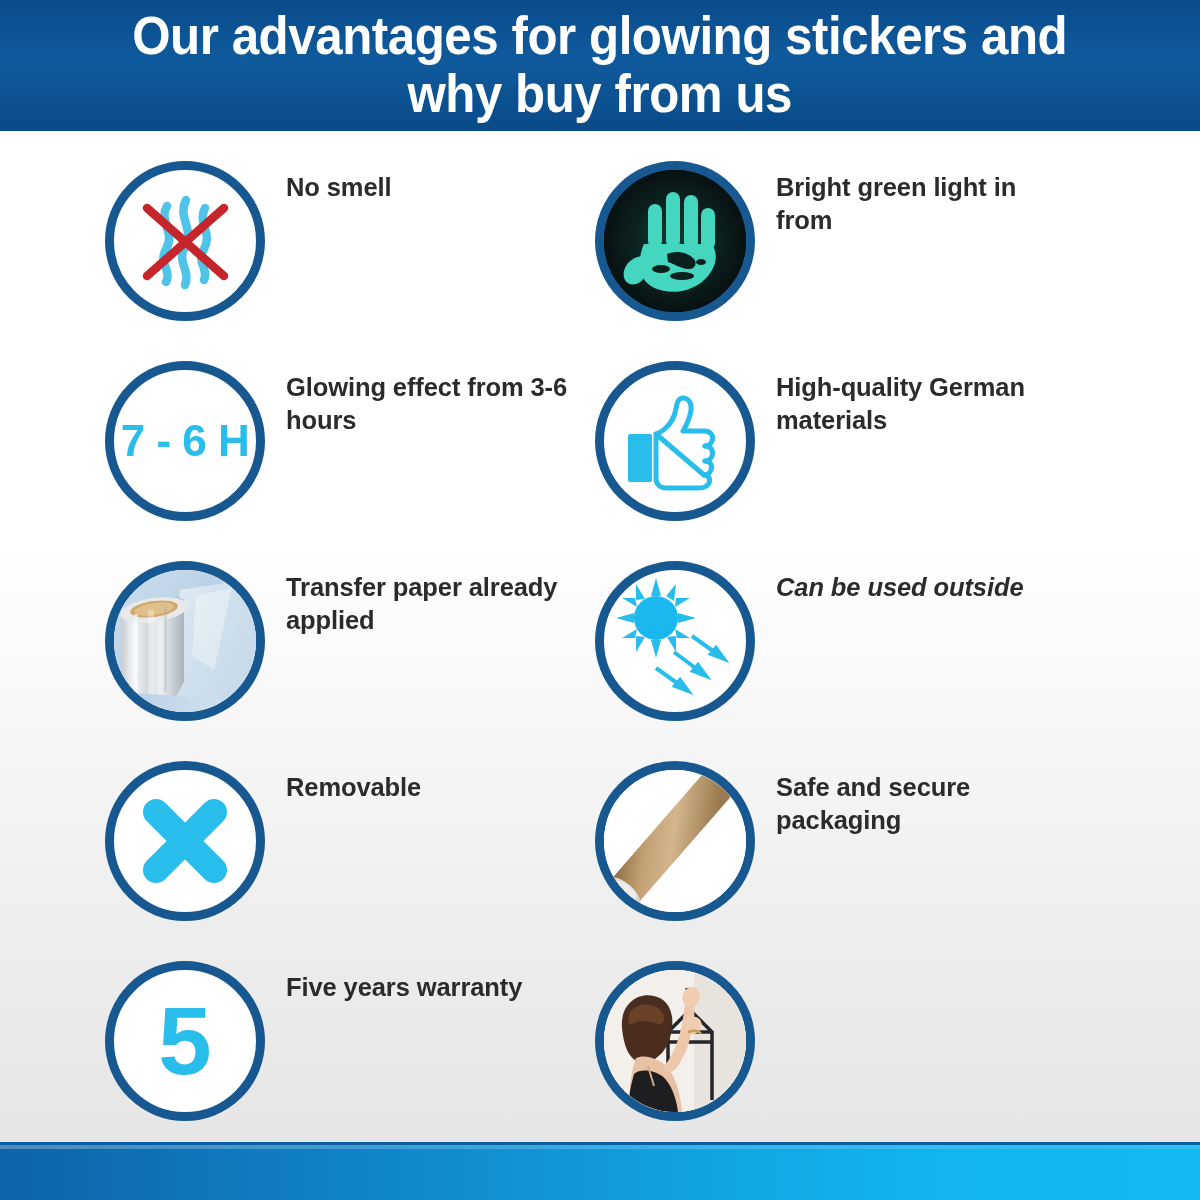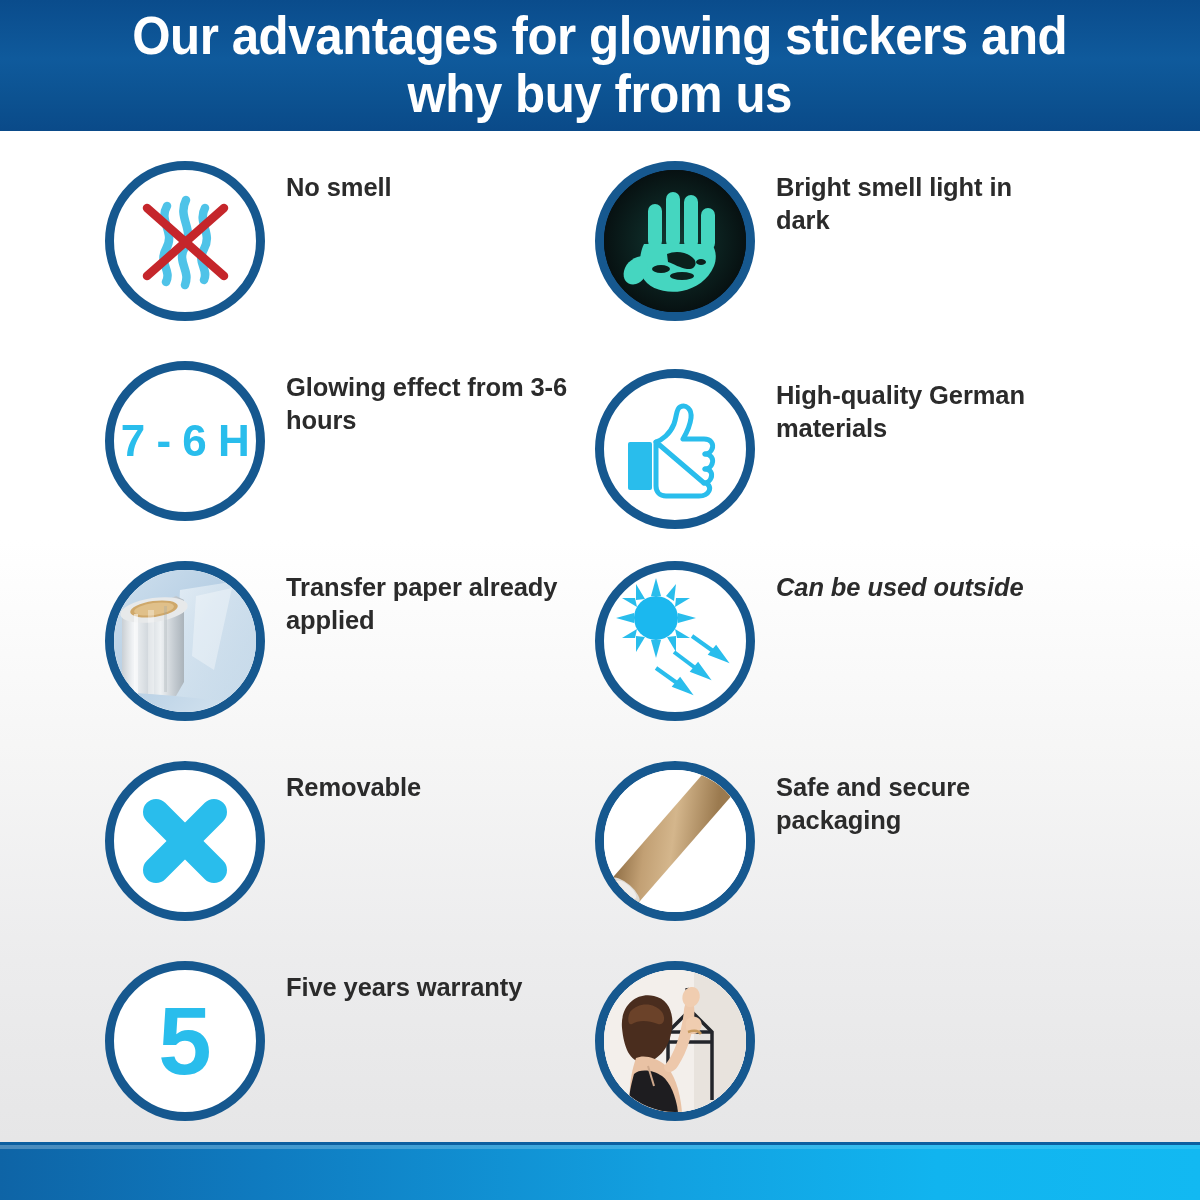--- a/index.html
+++ b/index.html
@@ -201,32 +201,32 @@
             <g fill="#07110f" opacity="0.92">
               <path d="M63 84 C 72 80, 84 82, 90 89 C 94 94, 90 100, 83 99
                        C 76 98, 70 94, 64 92 Z"></path>
               <ellipse cx="57" cy="99" rx="9" ry="4"></ellipse>
               <ellipse cx="78" cy="106" rx="12" ry="4"></ellipse>
               <ellipse cx="97" cy="92" rx="5" ry="3"></ellipse>
             </g>
           </svg>
         </div>
       </div>
-      <div class="feature-label">Bright smell light in dark</div>
+      <div class="feature-label">Bright green light in from</div>
     </div>
 
     <div class="feature" style="left:105px; top:220px;">
       <div class="icon-wrap ovf">
         <div class="ring"></div>
         <div class="badge-text badge-36h">7 - 6 H</div>
       </div>
       <div class="feature-label">Glowing effect from 3-6 hours</div>
     </div>
 
-    <div class="feature" style="left:595px; top:228px;justify-content:center;">
+    <div class="feature" style="left:595px; top:220px;justify-content:center;">
       <div class="icon-wrap">
         <div class="ring">
           <svg width="142" height="142" viewBox="0 0 142 142">
             <rect x="24" y="64" width="24" height="48" rx="2" fill="#29bdec"></rect>
             <g fill="none" stroke="#29bdec" stroke-width="5" stroke-linejoin="round" stroke-linecap="round">
               <path d="M52 64 C 58 62, 66 56, 70 46 C 73 38, 72 31, 76 29
                        C 82 26, 88 31, 87 40 C 86 48, 82 56, 79 61
                        L 100 61 C 107 61, 110 66, 108 71 C 107 74, 104 76, 101 76"></path>
               <path d="M101 76 C 107 76, 110 81, 108 86 C 107 89, 104 91, 101 91"></path>
               <path d="M101 91 C 106 91, 109 95, 107 100 C 106 103, 103 105, 100 105"></path>

